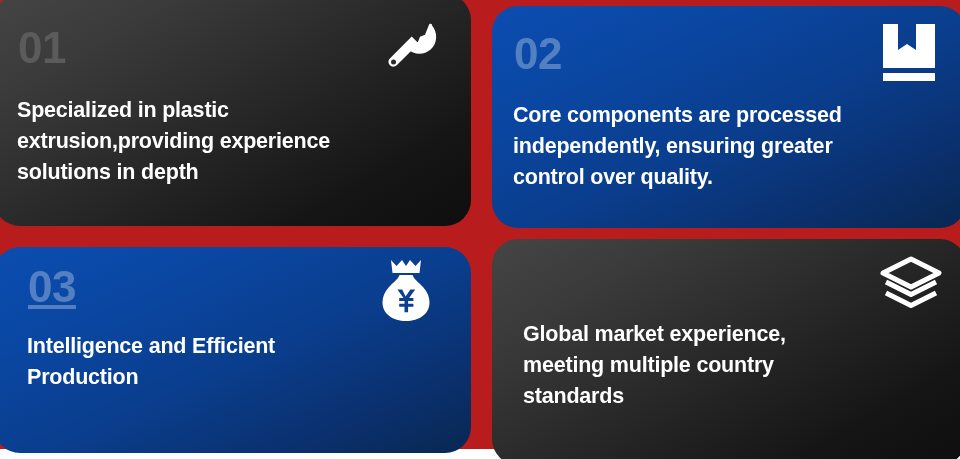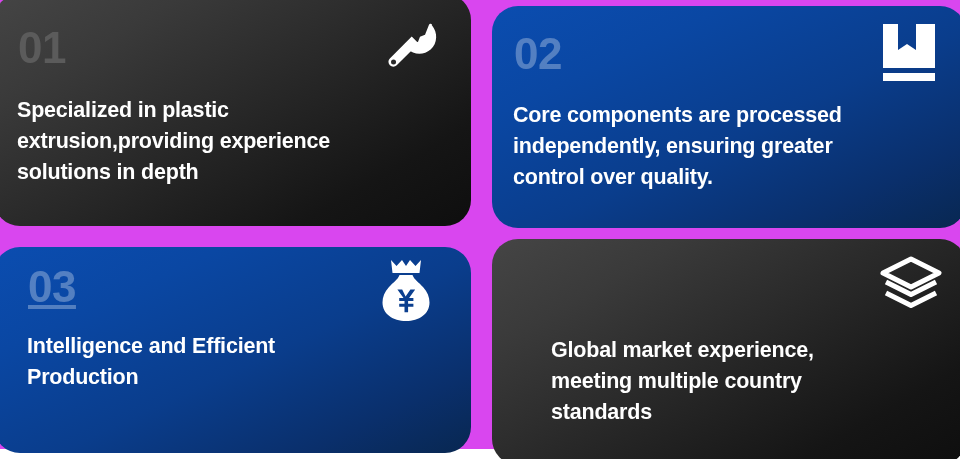--- a/index.html
+++ b/index.html
@@ -12,21 +12,21 @@
     height: 459px;
     overflow: hidden;
     font-family: "Liberation Sans", sans-serif;
     -webkit-font-smoothing: antialiased;
   }
 
   .feature-grid {
     position: relative;
     width: 960px;
     height: 449px;
-    background: #d946ef;
+    background: #b91c1c;
   }
 
   .feature-card {
     position: absolute;
     border-radius: 26px;
     overflow: hidden;
     box-sizing: border-box;
   }
 
   
@@ -83,21 +83,21 @@
 
   .card-02 .card-number { left: 22px; top: 26px; }
   .card-02 .card-text   { left: 21px; top: 94px; width: 450px; }
   .card-02 .card-icon   { left: 389px; top: 18px; }
 
   .card-03 .card-number { left: 34px; top: 18px; text-decoration: underline; }
   .card-03 .card-text   { left: 33px; top: 84px; width: 400px; }
   .card-03 .card-icon   { left: 381px; top: 11px; }
 
   .card-04 .card-number { left: 32px; top: 25px; }
-  .card-04 .card-text   { left: 31px; top: 96px; width: 410px; margin-left: 28px; }
+  .card-04 .card-text   { left: 31px; top: 80px; width: 410px; }
   .card-04 .card-icon   { left: 387px; top: 17px; }
 </style>
 </head>
 <body>
 
 <div class="feature-grid">
 
   <div class="feature-card card-01 theme-dark">
     <div class="card-inner">
       <div class="card-number">01</div>

